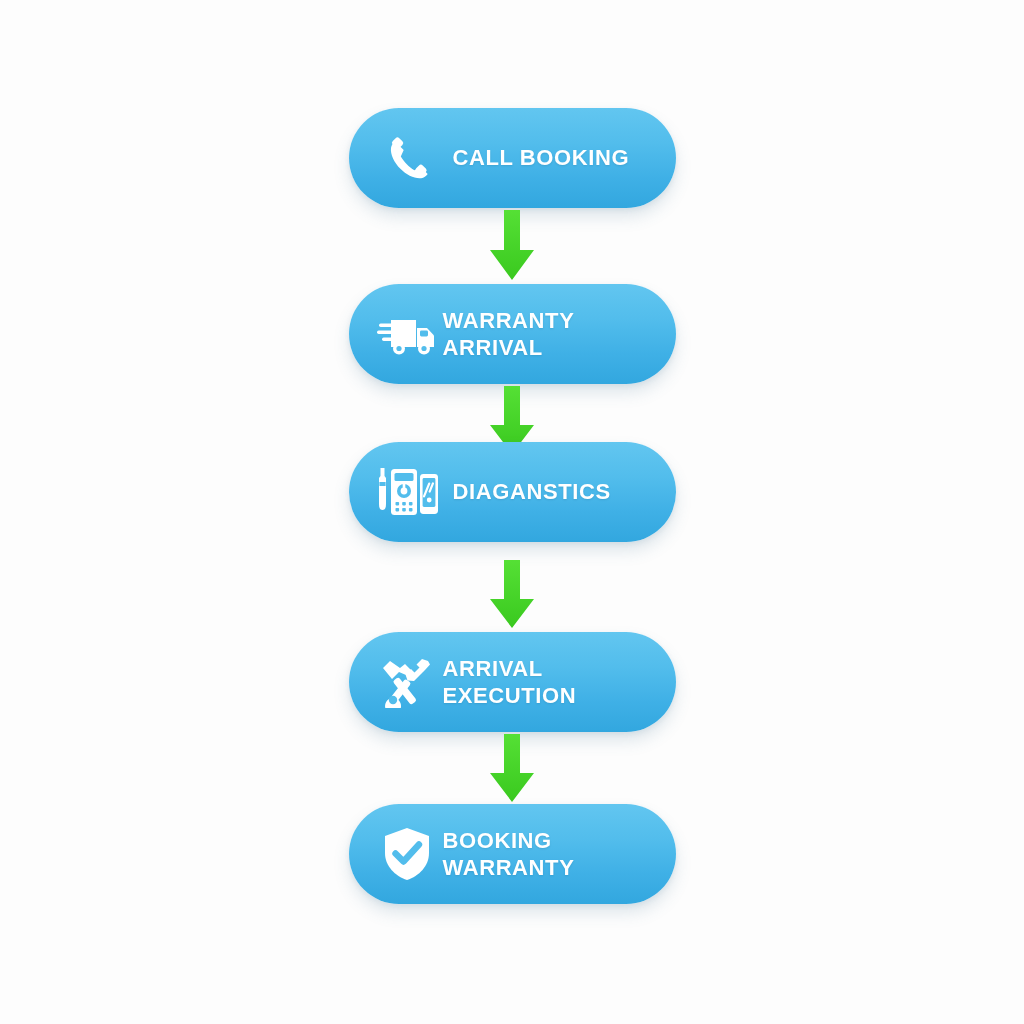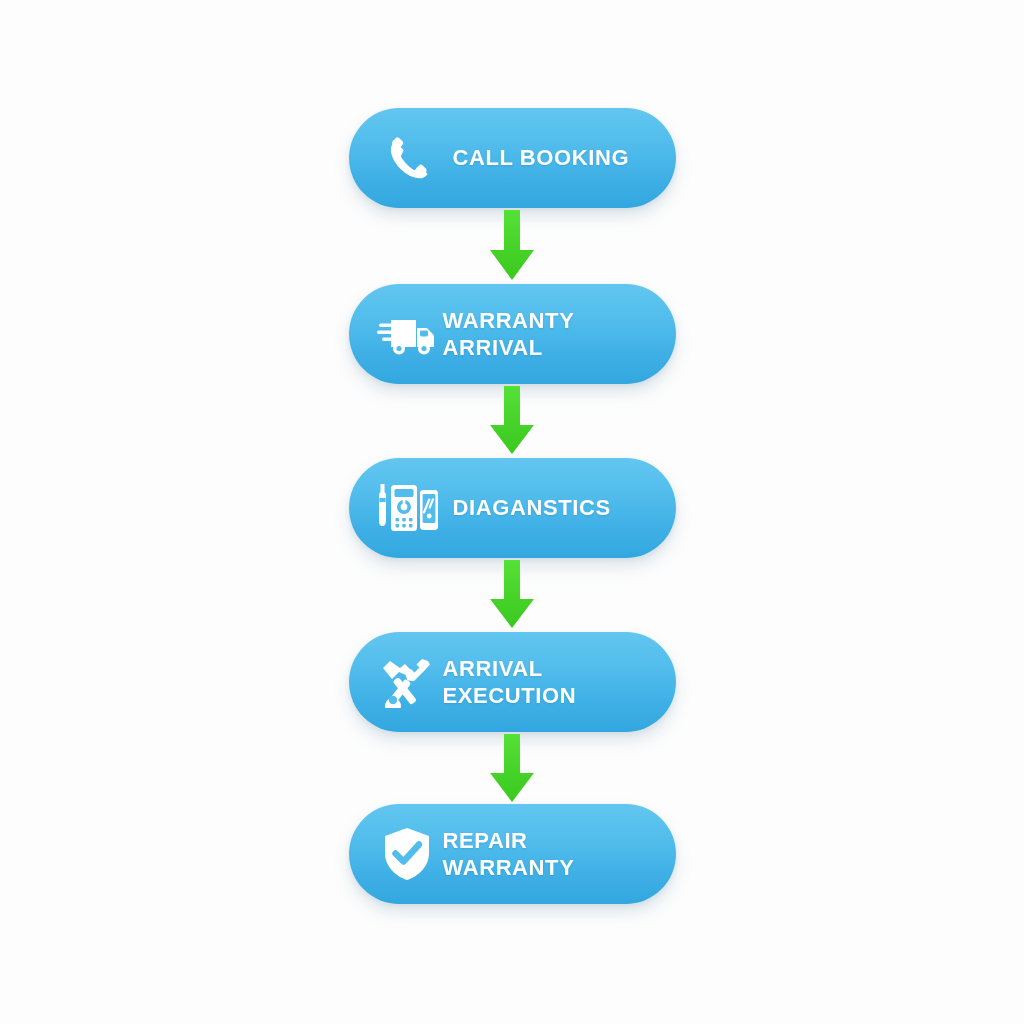--- a/index.html
+++ b/index.html
@@ -145,21 +145,21 @@
       <defs>
         <linearGradient id="ag2" x1="0" y1="0" x2="0" y2="1">
           <stop offset="0%" stop-color="#55e035"></stop>
           <stop offset="100%" stop-color="#3ac91f"></stop>
         </linearGradient>
       </defs>
       <path d="M20 0 H36 V39 H50 L28 68 L6 39 H20 Z" fill="url(#ag2)"></path>
     </svg>
   </div>
 
-  <div class="step-row" style="top:458px;">
+  <div class="step-row" style="top:442px;">
     <div class="step-box">
       <span class="icon-wrap">
         <svg width="62" height="56" viewBox="0 0 62 56">
           <g fill="#ffffff">
 
             <path d="M4.5 4 L8.5 4 L8.5 12 L10 14 V40 C10 44 9 46 6.5 46 C4 46 3 44 3 40 V14 L4.5 12 Z"></path>
             <rect x="3.4" y="18" width="6.2" height="4" fill="#52bdec"></rect>
 
             <rect x="15" y="5" width="26" height="46" rx="3.5"></rect>
             <rect x="18.5" y="9" width="19" height="8" rx="1.6" fill="#52bdec"></rect>
@@ -237,18 +237,18 @@
   <div class="step-row" style="top:804px;">
     <div class="step-box">
       <span class="icon-wrap">
         <svg width="50" height="56" viewBox="0 0 50 56">
           <g>
             <path d="M25 2 L47 10 V27 C47 40 37 50 25 54 C13 50 3 40 3 27 V10 Z" fill="#ffffff"></path>
             <path d="M13.5 27.5 L21.5 35.5 L37 18.5" stroke="#52bdec" stroke-width="6.4" fill="none" stroke-linecap="round" stroke-linejoin="round"></path>
           </g>
         </svg>
       </span>
-      <span class="step-label">REPAIR
+      <span class="step-label">BOOKING
 WARRANTY</span>
     </div>
   </div>
 
 </div>
 
 </body></html>

